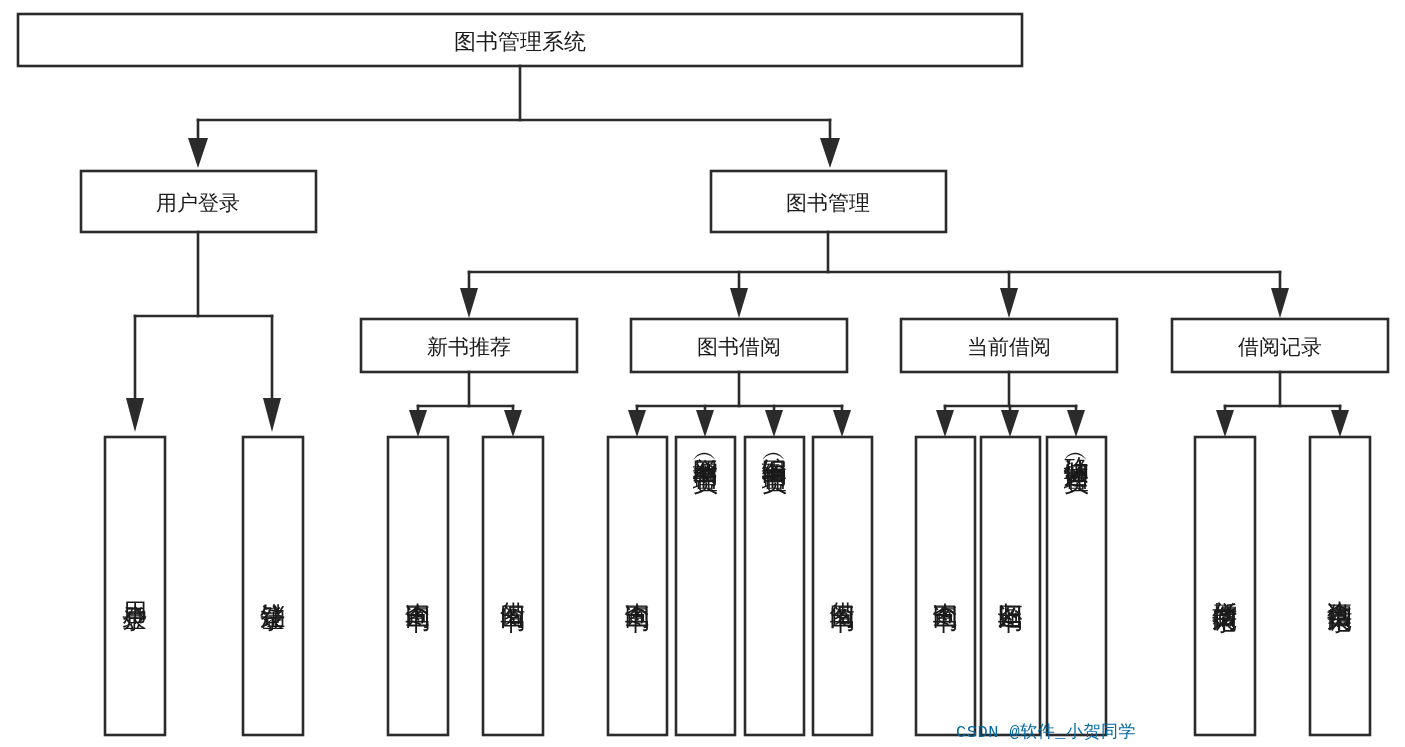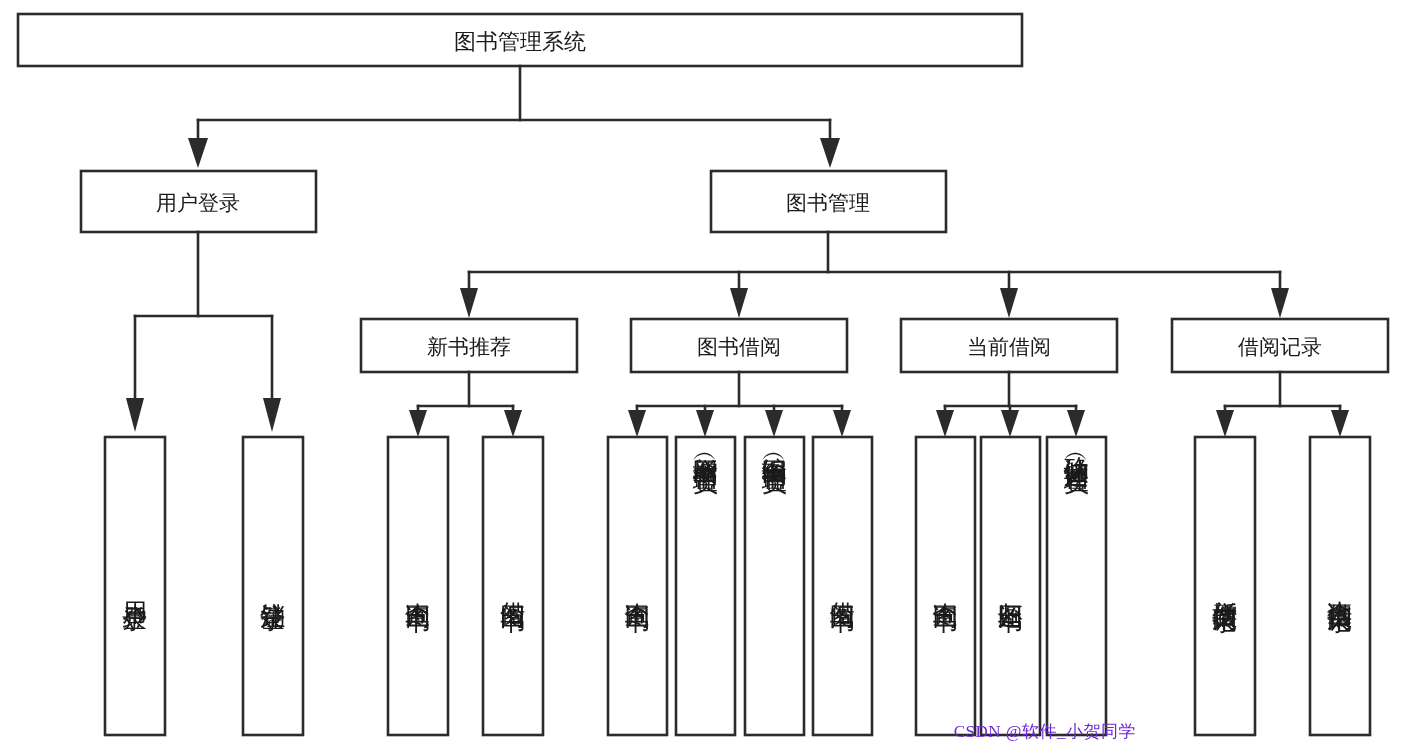--- a/index.html
+++ b/index.html
@@ -66,23 +66,23 @@
     font-size: 25px;
     line-height: 1.06;
     letter-spacing: 2px;
     color: #1a1a1a;
     white-space: nowrap;
   }
   #watermark {
     position: absolute;
     right: 8px;
     bottom: 4px;
-    font-family: Liberation Serif, serif;
+    font-family: Liberation Mono, monospace;
     font-size: 17px;
-    color: #6d28d9;
+    color: #0369a1;
     letter-spacing: 0.5px;
     white-space: nowrap;
     text-align: right;
   }
 </style>
 </head>
 <body>
 
 <div id="diagram-root">
 

